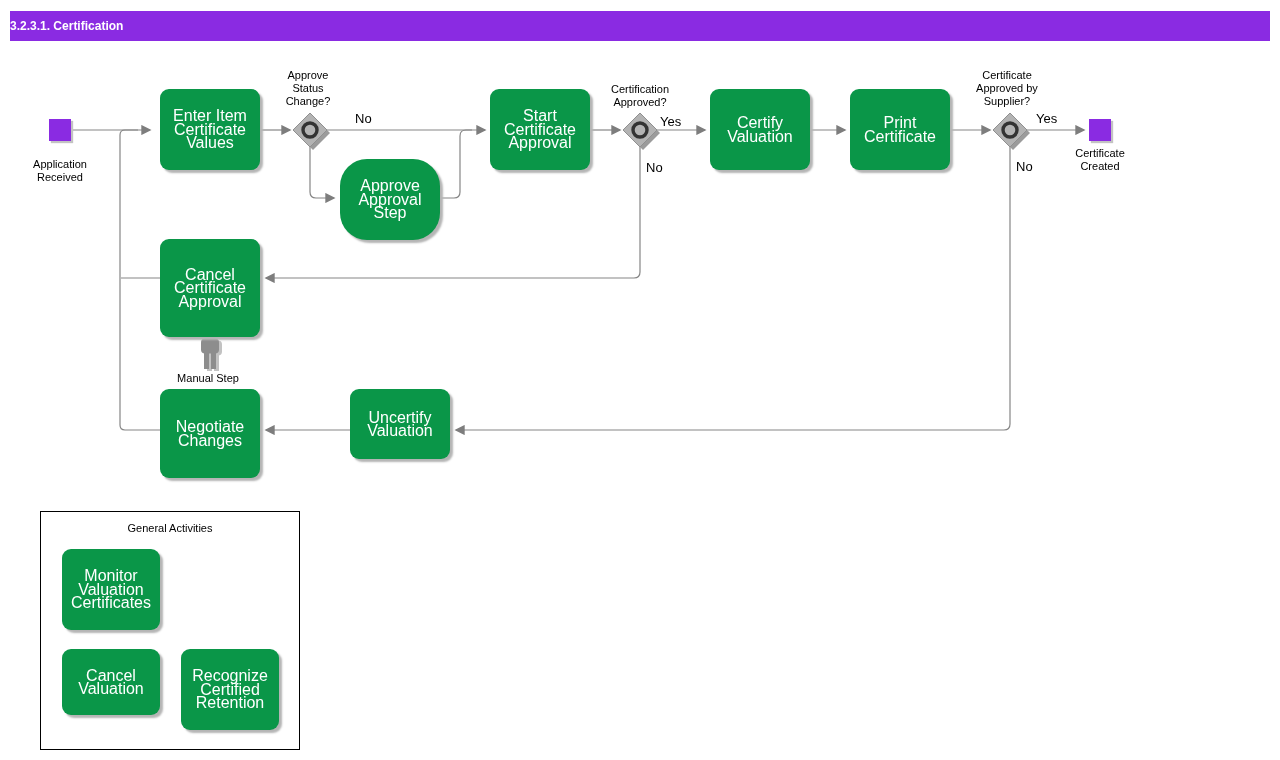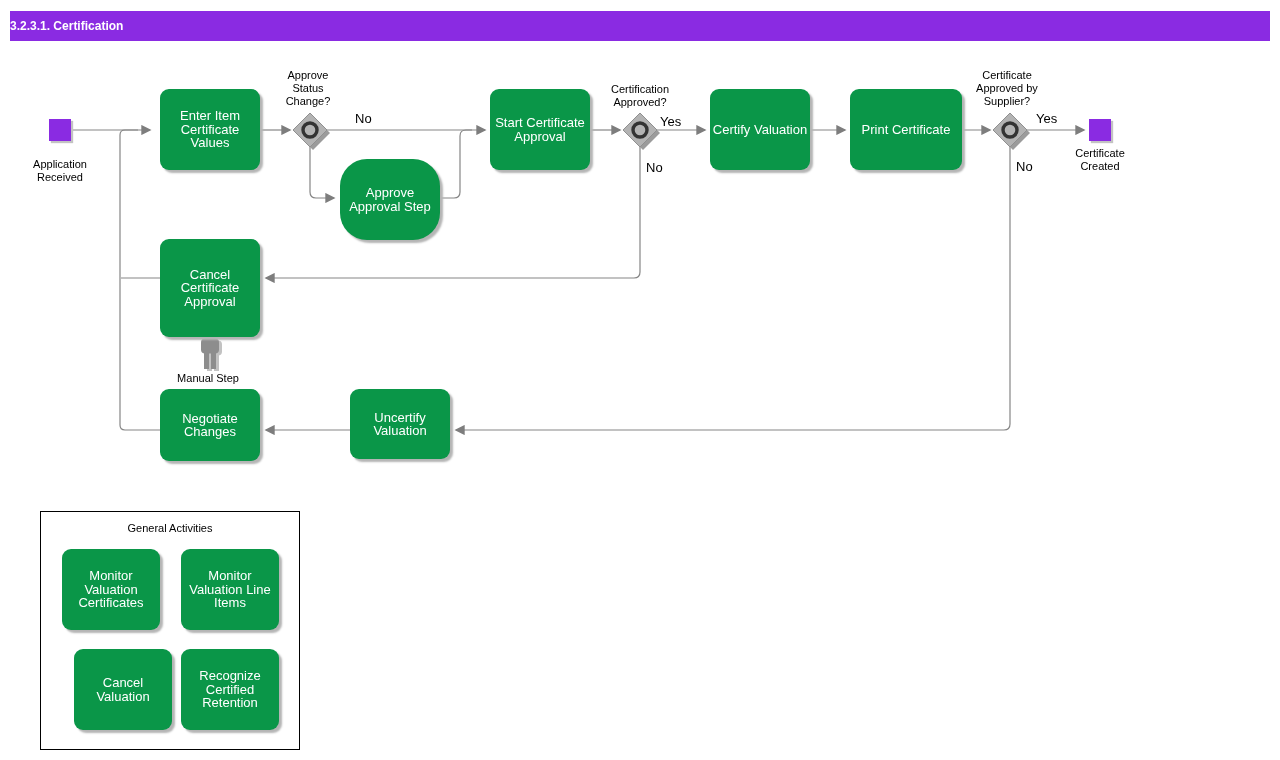--- a/index.html
+++ b/index.html
@@ -3,21 +3,21 @@
 <meta charset="utf-8">
 <style>
   html,body{margin:0;padding:0;background:#ffffff;width:1280px;height:760px;
     font-family:"Liberation Sans","DejaVu Sans",sans-serif;}
   #stage{position:relative;width:1280px;height:760px;overflow:hidden;}
   #edge-layer{position:absolute;left:0;top:0;width:1280px;height:760px;}
   .titlebar{position:absolute;left:10px;top:11px;width:1260px;height:30px;
     background:#8A2BE2;display:flex;align-items:center;justify-content:flex-start;}
   .titlebar span{color:#ffffff;font-size:12px;font-weight:bold;}
   .task{position:absolute;background:#0A9648;border-radius:9px;color:#ffffff;
-    font-size:13px;line-height:13.5px;display:flex;align-items:center;justify-content:center;
+    font-size:16px;line-height:13.5px;display:flex;align-items:center;justify-content:center;
     text-align:center;padding:2px;box-sizing:border-box;
     box-shadow:3px 3px 2px #b5b5b5;cursor:pointer;}
   .event{position:absolute;width:22px;height:22px;background:#8A2BE2;
     box-shadow:2px 2px 1px #c3c3c3;}
   .lbl{position:absolute;color:#000000;font-size:11px;line-height:13px;text-align:center;}
   .edge-lbl{position:absolute;color:#000000;font-size:13px;line-height:12px;}
   .panel{position:absolute;left:40px;top:511px;width:260px;height:239px;
     border:1px solid #000000;background:#ffffff;box-sizing:border-box;}
 </style>
 </head>
@@ -117,39 +117,38 @@
 
   <div class="event" style="left:49px;top:119px;"></div>
   <div class="lbl" style="left:20px;top:158px;width:80px;">Application Received</div>
   <div class="event" style="left:1089px;top:119px;"></div>
   <div class="lbl" style="left:1060px;top:147px;width:80px;">Certificate Created</div>
 
   <div class="task" style="left:160px;top:89px;width:100px;height:81px;">Enter Item Certificate Values</div>
   <div class="task" style="left:340px;top:159px;width:100px;height:81px;border-radius:27px;">Approve Approval Step</div>
   <div class="task" style="left:490px;top:89px;width:100px;height:81px;">Start Certificate Approval</div>
   <div class="task" style="left:710px;top:89px;width:100px;height:81px;">Certify Valuation</div>
-  <div class="task" style="left:850px;top:89px;width:112px;height:81px;">Print Certificate</div>
+  <div class="task" style="left:850px;top:89px;width:100px;height:81px;">Print Certificate</div>
   <div class="task" style="left:160px;top:239px;width:100px;height:98px;">Cancel Certificate Approval</div>
-  <div class="task" style="left:160px;top:389px;width:100px;height:72px;">Negotiate Changes</div>
+  <div class="task" style="left:160px;top:389px;width:100px;height:89px;">Negotiate Changes</div>
   <div class="task" style="left:350px;top:389px;width:100px;height:70px;">Uncertify Valuation</div>
 
   <div class="lbl" style="left:276px;top:69px;width:64px;">Approve Status Change?</div>
   <div class="edge-lbl" style="left:355px;top:113px;">No</div>
 
   <div class="lbl" style="left:600px;top:83px;width:80px;">Certification Approved?</div>
   <div class="edge-lbl" style="left:660px;top:116px;">Yes</div>
   <div class="edge-lbl" style="left:646px;top:162px;">No</div>
 
   <div class="lbl" style="left:969px;top:69px;width:76px;">Certificate Approved by Supplier?</div>
   <div class="edge-lbl" style="left:1036px;top:113px;">Yes</div>
   <div class="edge-lbl" style="left:1016px;top:161px;">No</div>
 
   <div class="lbl" style="left:168px;top:372px;width:80px;">Manual Step</div>
 
   <div class="panel">
     <div class="lbl" style="left:0;top:10px;width:258px;">General Activities</div>
   </div>
   <div class="task" style="left:62px;top:549px;width:98px;height:81px;">Monitor Valuation Certificates</div>
-  <div class="task" style="left:181px;top:549px;width:98px;height:81px;">Monitor Valuation Line Items</div>
-  <div class="task" style="left:74px;top:649px;width:98px;height:81px;">Cancel Valuation</div>
+  <div class="task" style="left:62px;top:649px;width:98px;height:66px;">Cancel Valuation</div>
   <div class="task" style="left:181px;top:649px;width:98px;height:81px;">Recognize Certified Retention</div>
 
 </div>
 
 </body></html>

